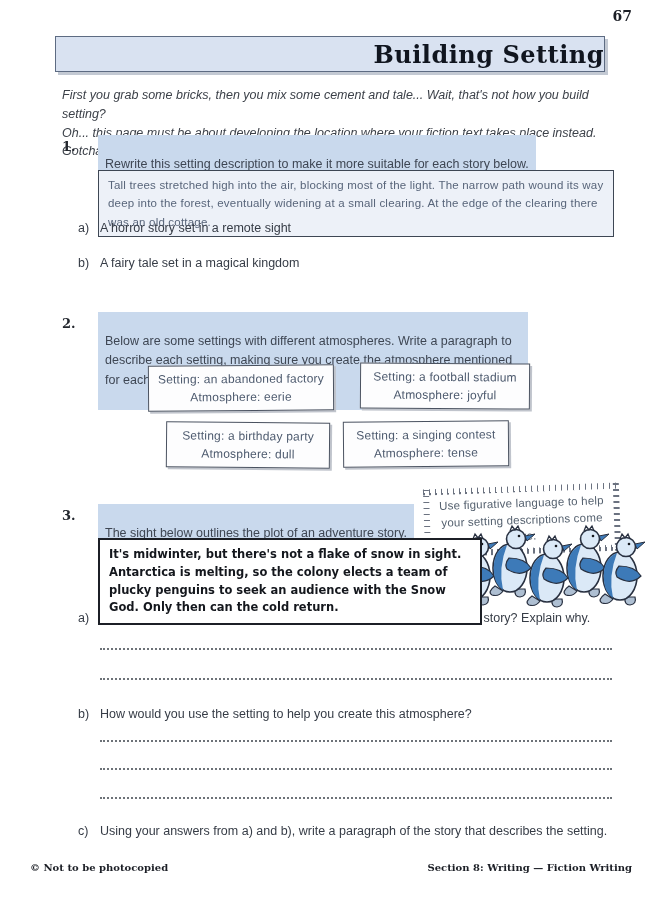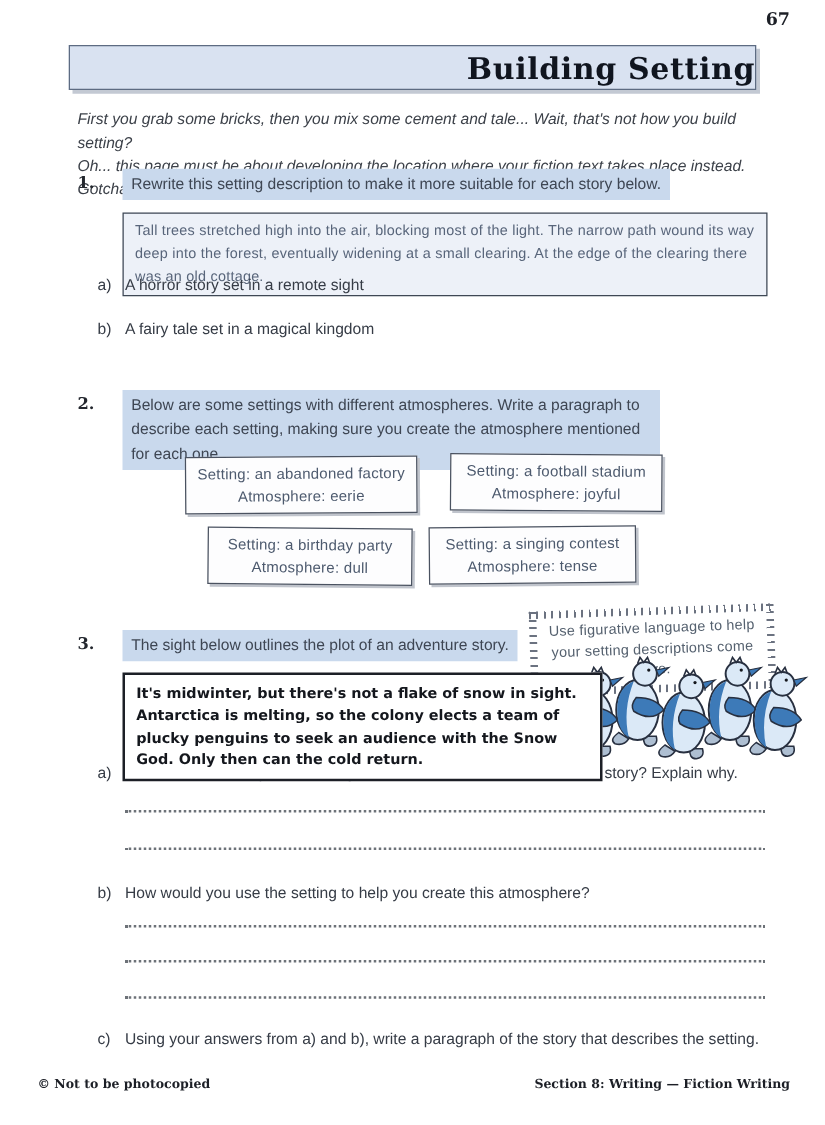--- a/index.html
+++ b/index.html
@@ -24,21 +24,21 @@
   .intro{
     position:absolute;top:86px;left:62px;width:548px;
     font-style:italic;font-size:12.5px;line-height:1.5;color:#3c4149;
   }
   .q-number{
     position:absolute;font-weight:bold;font-size:13px;color:#23272e;left:62px;
     font-family:"DejaVu Serif",serif;
   }
   .highlight{
     background:#c9d9ed;color:#3e4653;font-size:12.5px;line-height:1.55;
-    padding:3px 7px;display:inline-block;
+    padding:20px 7px;display:inline-block;
   }
   .hand-box{
     position:absolute;left:98px;width:496px;
     background:#edf1f8;border:1px solid #3e4754;
     padding:5px 9px;font-size:11.5px;line-height:1.6;color:#55617058;
     color:#58657a;letter-spacing:.2px;
   }
   .item{position:absolute;font-size:12.5px;color:#363c46;white-space:nowrap;}
   .item .lbl{display:inline-block;width:22px;color:#363c46;}
   .setting-box{

